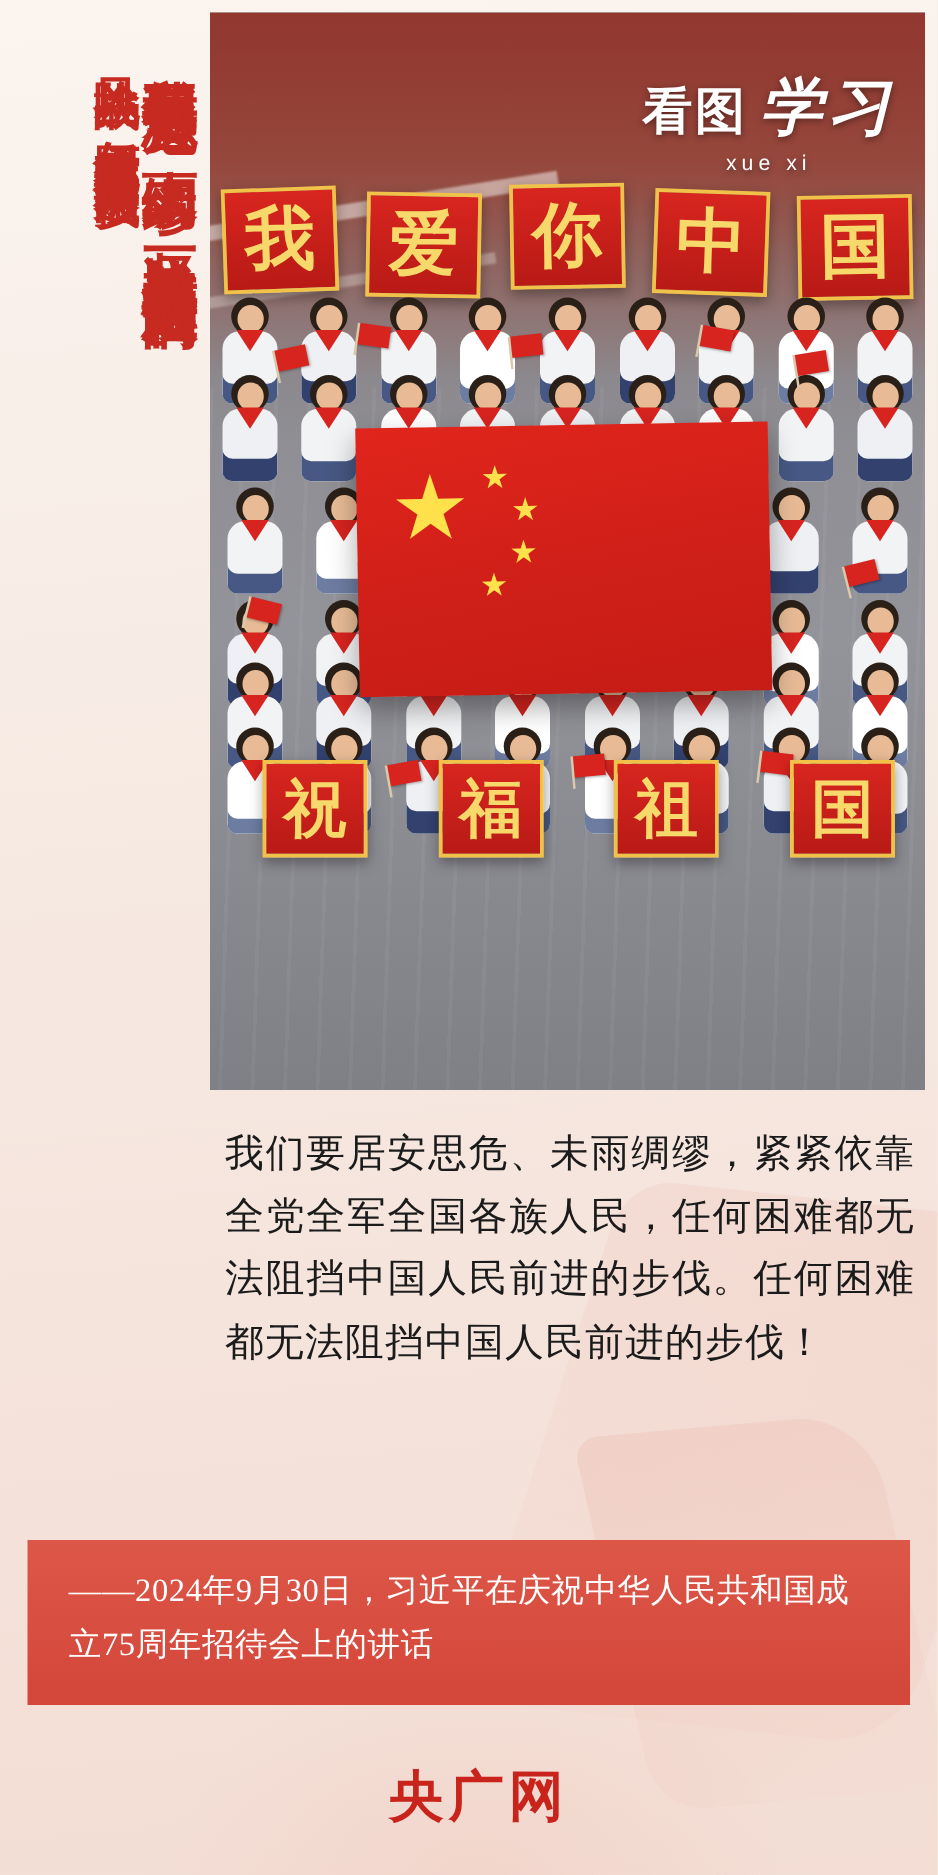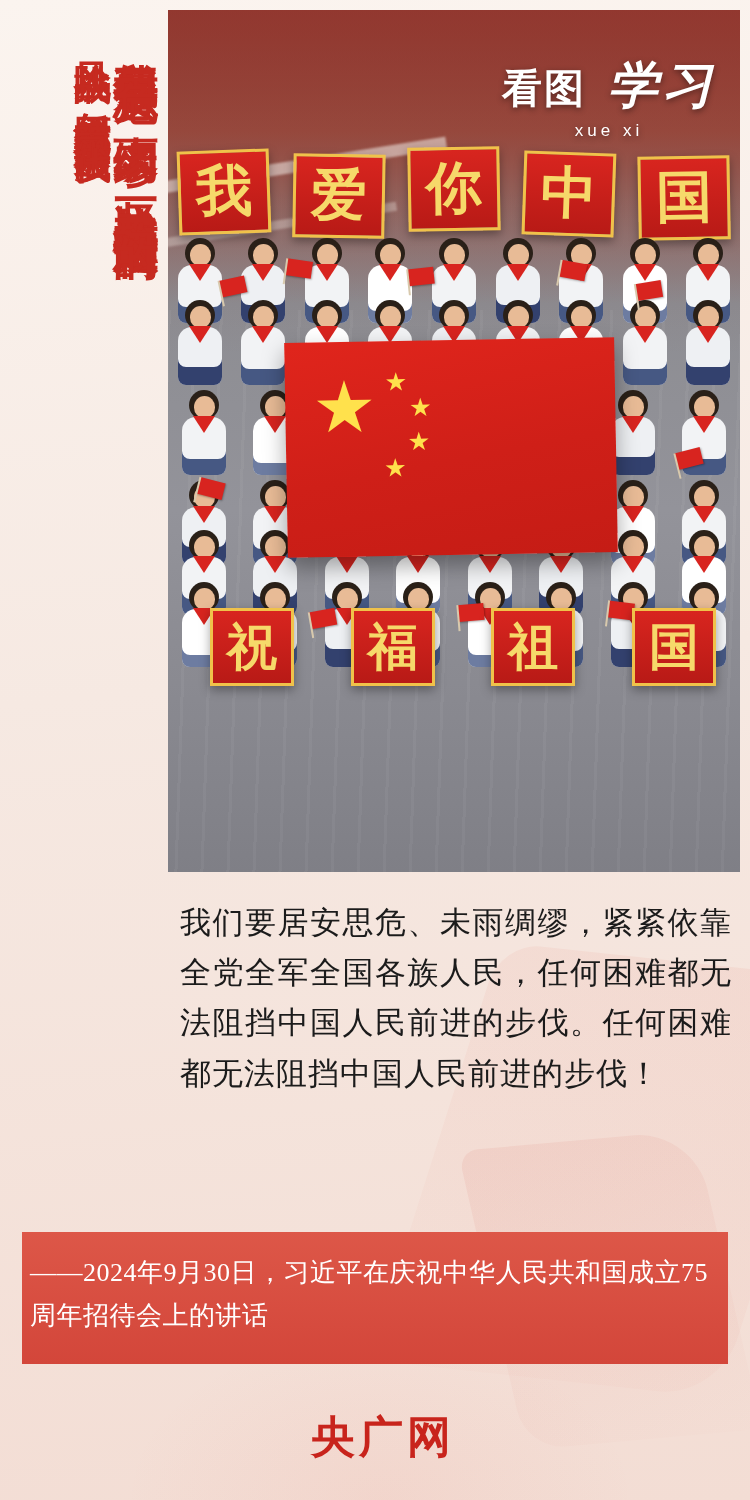--- a/index.html
+++ b/index.html
@@ -141,21 +141,21 @@
     position: absolute;
     right: 24px;
     top: 42px;
     text-align: center;
     color: #fff;
     text-shadow: 0 2px 6px rgba(0,0,0,.45);
   }
   .brand-row {
     display: flex;
     align-items: baseline;
-    gap: 22px;
+    gap: 10px;
     font-family: "Liberation Serif", serif;
   }
   .brand-a {
     font-size: 40px;
     font-weight: bold;
     letter-spacing: 2px;
   }
   .brand-b {
     font-size: 50px;
     font-weight: bold;
@@ -343,21 +343,21 @@
 
   
   .source-box {
     position: absolute;
     left: 22px;
     top: 1232px;
     width: 706px;
     height: 132px;
     background: linear-gradient(180deg, #dd5748, #d3463a);
     box-sizing: border-box;
-    padding: 20px 8px;
+    padding: 20px 33px;
     color: #fff;
     font-family: "Liberation Serif", serif;
     font-size: 26px;
     line-height: 1.65;
     letter-spacing: .5px;
   }
 
   
   .footer {
     position: absolute;

